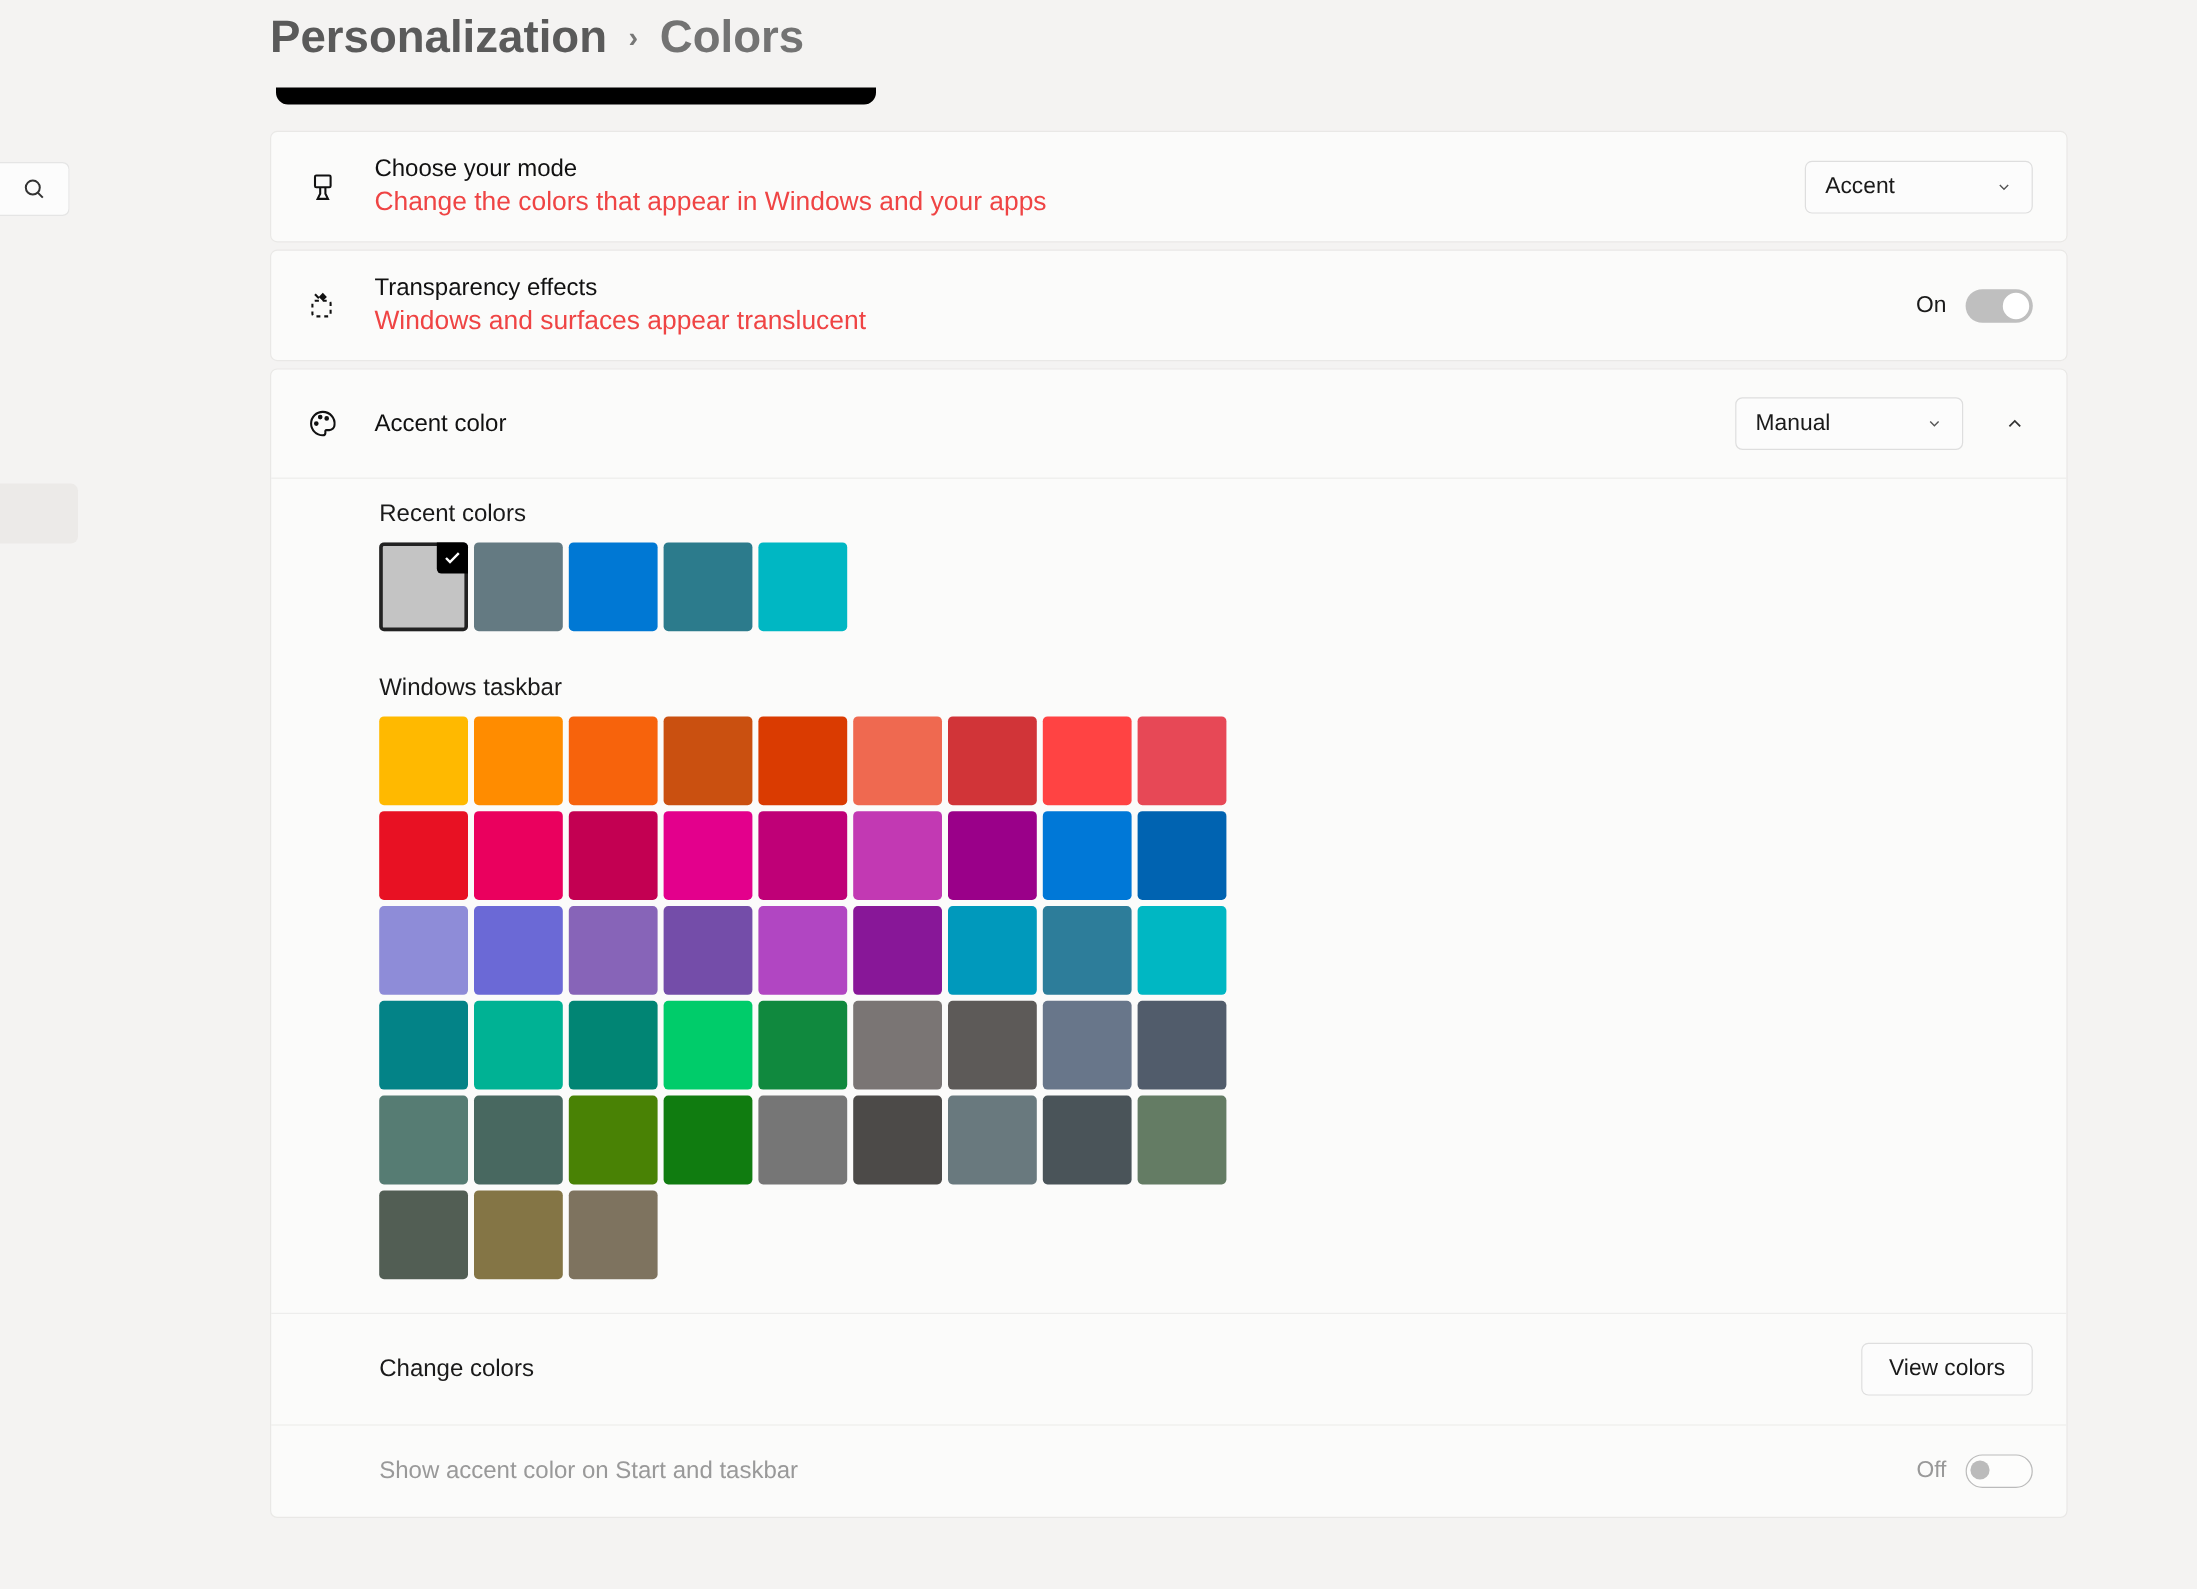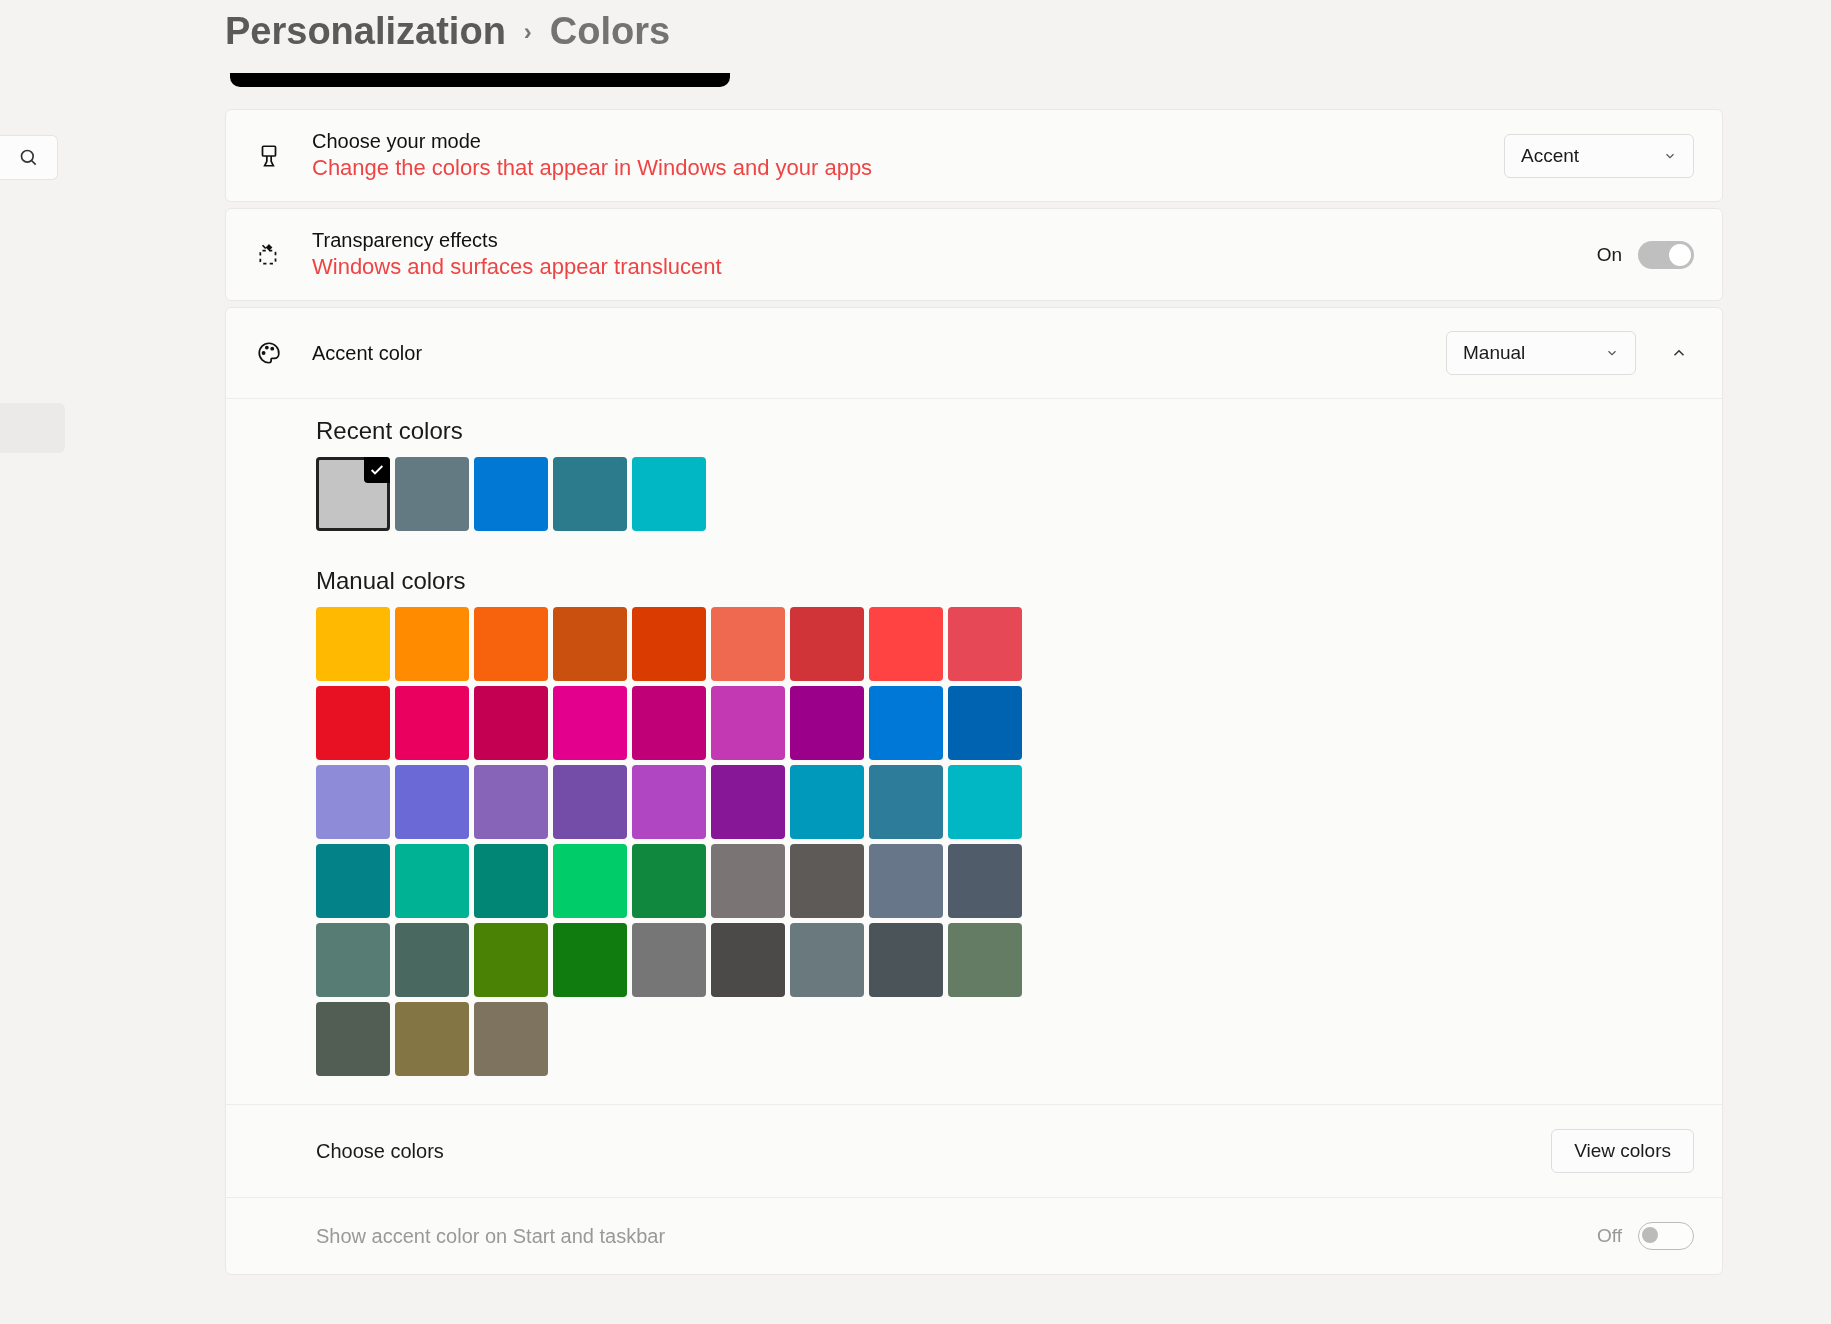--- a/index.html
+++ b/index.html
@@ -116,21 +116,21 @@
     width: 22px; height: 22px; border-radius: 50%;
     background: #fff; position: absolute; top: 3px;
   }
   .toggle.on .knob { right: 3px; }
   .toggle.off .knob { left: 3px; background: #888; width: 16px; height: 16px; top: 4px;}
   .expand-chev { margin-left: 28px; cursor: pointer; padding: 6px;}
   .section-body {
     padding: 18px 28px 28px 90px;
     border-top: 1px solid #ededec;
   }
-  .sub-heading { font-size: 24px; margin-bottom: 12px; }
+  .sub-heading { font-size: 20px; margin-bottom: 12px; }
   .swatch-row { display: flex; flex-wrap: wrap; gap: 5px; margin-bottom: 36px; width: 720px;}
   .swatch {
     width: 74px; height: 74px;
     cursor: pointer;
     position: relative;
     border-radius: 4px;
   }
   .swatch.selected { outline: 3px solid #222; outline-offset: -3px;}
   .swatch .check {
     position: absolute; top: 0; right: 0;
@@ -253,21 +253,21 @@
                 <polyline points="4 12 9 17 20 6"></polyline>
               </svg>
             </div>
           </div>
           <div class="swatch" style="background: rgb(100, 122, 130);"></div>
           <div class="swatch" style="background: rgb(0, 120, 212);"></div>
           <div class="swatch" style="background: rgb(44, 123, 140);"></div>
           <div class="swatch" style="background: rgb(0, 183, 195);"></div>
         </div>
 
-      <div class="sub-heading">Manual colors</div>
+      <div class="sub-heading">Windows taskbar</div>
       <div class="swatch-row" id="windows-row" style="margin-bottom:0;">
           <div class="swatch" style="background: rgb(255, 185, 0);"></div>
           <div class="swatch" style="background: rgb(255, 140, 0);"></div>
           <div class="swatch" style="background: rgb(247, 99, 12);"></div>
           <div class="swatch" style="background: rgb(202, 80, 16);"></div>
           <div class="swatch" style="background: rgb(218, 59, 1);"></div>
           <div class="swatch" style="background: rgb(239, 105, 80);"></div>
           <div class="swatch" style="background: rgb(209, 52, 56);"></div>
           <div class="swatch" style="background: rgb(255, 67, 67);"></div>
           <div class="swatch" style="background: rgb(231, 72, 86);"></div>
@@ -307,21 +307,21 @@
           <div class="swatch" style="background: rgb(105, 121, 126);"></div>
           <div class="swatch" style="background: rgb(74, 84, 89);"></div>
           <div class="swatch" style="background: rgb(100, 124, 100);"></div>
           <div class="swatch" style="background: rgb(82, 94, 84);"></div>
           <div class="swatch" style="background: rgb(132, 117, 69);"></div>
           <div class="swatch" style="background: rgb(126, 115, 95);"></div>
         </div>
     </div>
 
     <div class="subrow">
-      <span class="label">Choose colors</span>
+      <span class="label">Change colors</span>
       <div class="btn">View colors</div>
     </div>
 
     <div class="subrow disabled">
       <span class="label">Show accent color on Start and taskbar</span>
       <div class="toggle-wrap">
         <span class="toggle-label" style="color:#999">Off</span>
         <div class="toggle off disabled">
             <div class="knob"></div>
           </div>

